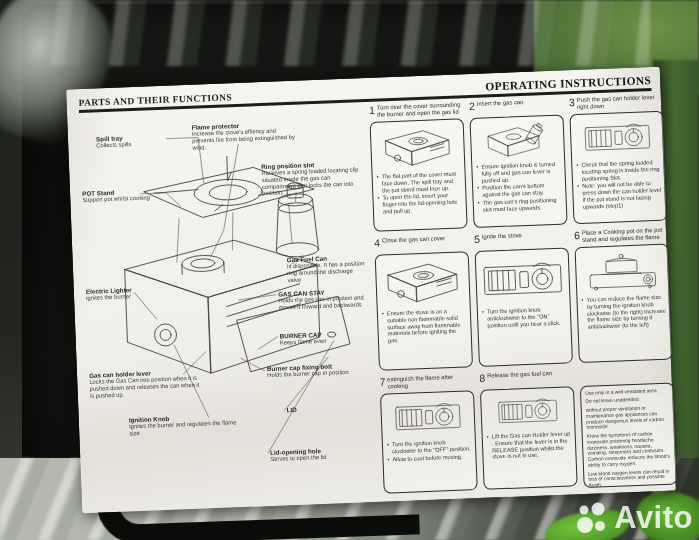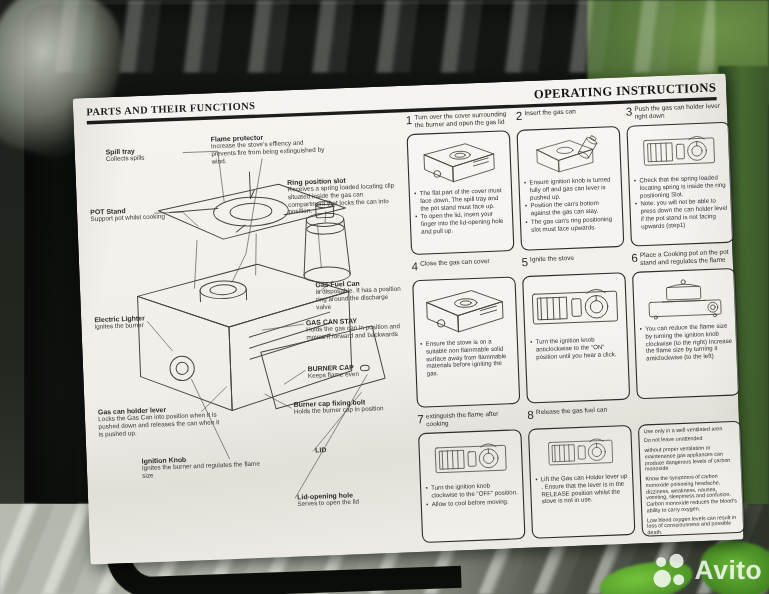--- a/index.html
+++ b/index.html
@@ -97,21 +97,21 @@
   .sbullets li{font-size:5.6px;line-height:1.22;color:#333331;
                padding-left:5px;position:relative;margin-bottom:1px;}
   .sbullets li::before{content:"•";position:absolute;left:0;top:0;font-size:5.6px;}
   .warn{border:1.2px solid #2c2c2a;border-radius:7px;padding:4px 4px;height:92px;
         overflow:hidden;background:rgba(255,255,255,.25);margin-top:17px;}
   .warn p{margin:0 0 2.5px 0;font-size:4.9px;line-height:1.2;color:#34342f;}
 
   
   .watermark{position:absolute;right:6px;bottom:4px;display:flex;align-items:center;gap:5px;
              color:rgba(255,255,255,.82);}
-  .watermark .wm-text{font-size:24px;font-weight:bold;letter-spacing:.5px;
+  .watermark .wm-text{font-size:31px;font-weight:bold;letter-spacing:.5px;
     font-family:"Liberation Sans",sans-serif;}
 
   
   .art{stroke:#45443f;stroke-width:.9;fill:none;stroke-linejoin:round;stroke-linecap:round;}
   .art-thin{stroke:#55544e;stroke-width:.6;fill:none;}
 </style>
 </head>
 <body>
 
 <div class="photo">

